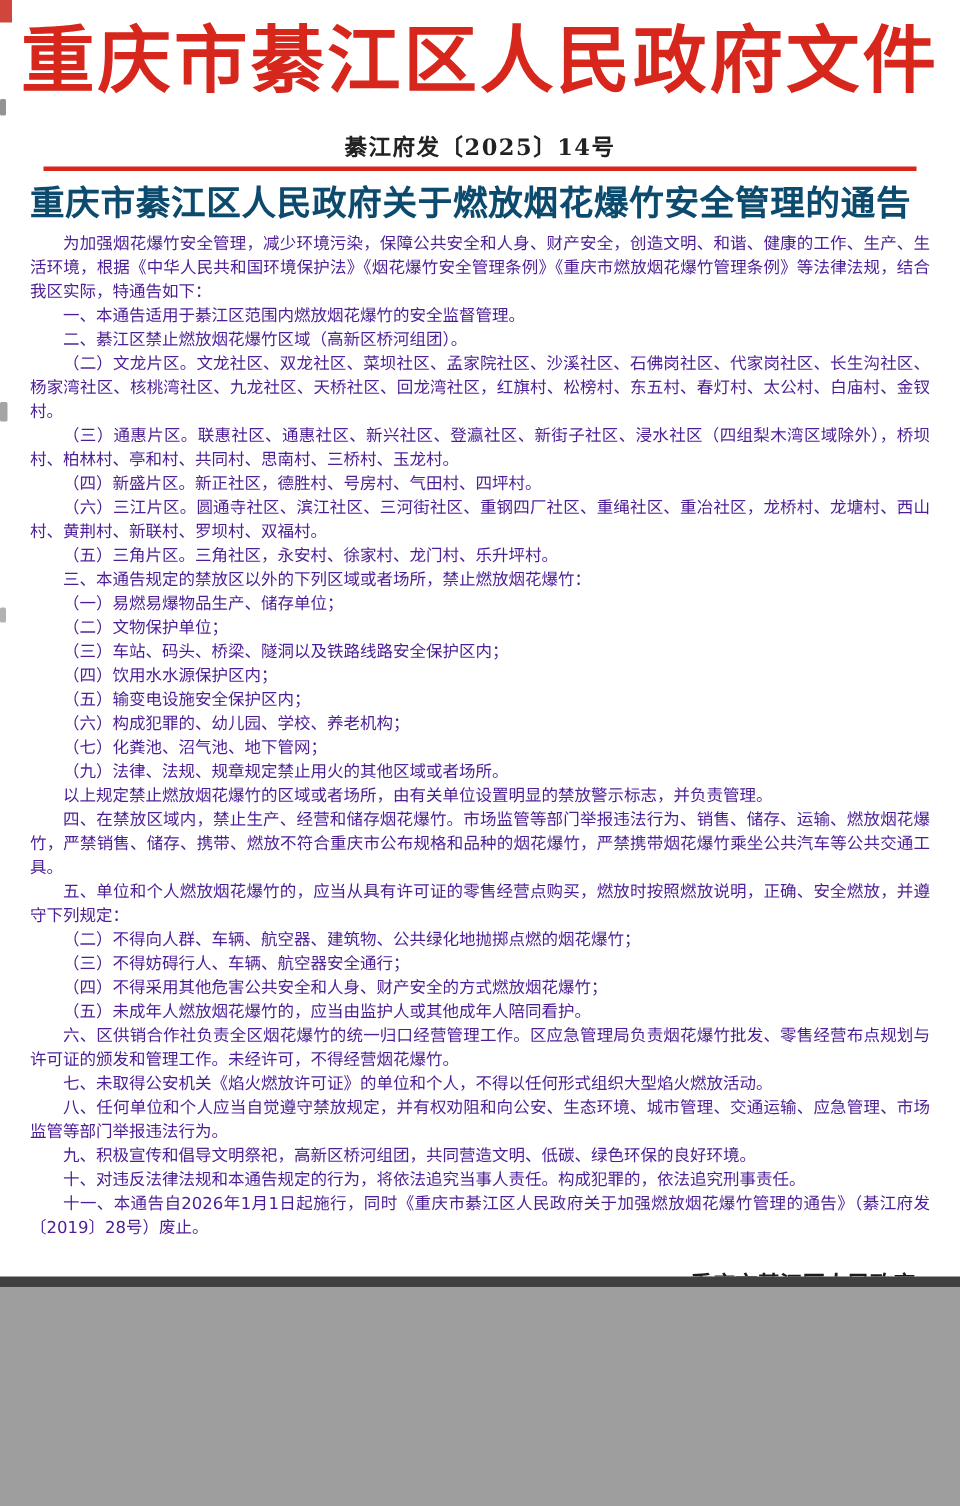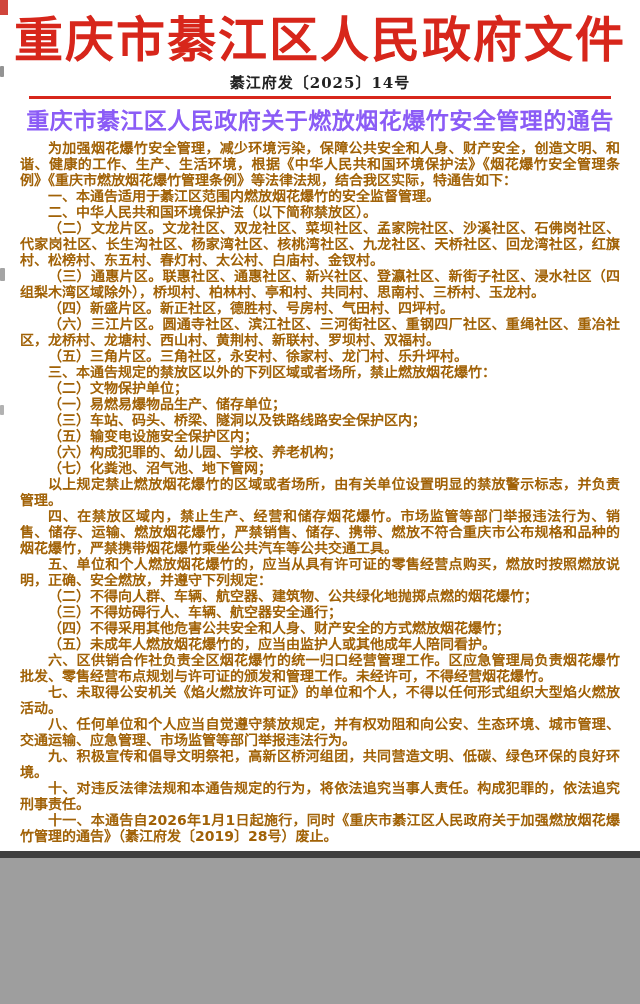--- a/index.html
+++ b/index.html
@@ -29,52 +29,52 @@
     text-align:center;
     font-family:"DejaVu Serif","Liberation Serif",serif;
     font-weight:900;
     font-size:49px;
     line-height:52px;
     letter-spacing:2px;
     color:#d7261b;
     white-space:nowrap;
   }
   .doc-number{
-    margin-top:9px;
+    margin-top:24px;
     text-align:center;
     font-family:"DejaVu Serif","Liberation Serif",serif;
     font-weight:600;
     font-size:15px;
     line-height:16px;
     letter-spacing:1px;
     color:#222222;
   }
   .red-line{
     margin:5px auto 0 auto;
     width:582px;height:3px;
     background:#d7261b;
   }
   .doc-title{
     margin:9px 20px 0 20px;
-    text-align:center;
+    text-align:left;
     font-weight:700;
     font-size:23px;
     line-height:26px;
-    color:#8b5cf6;
+    color:#0c4a6e;
     white-space:nowrap;
     letter-spacing:0.5px;
   }
   .body-text{
     margin-top:6px;
     padding:0 20px;
     text-align:justify;
-    font-size:14px;
+    font-size:11px;
     line-height:16px;
-    font-weight:700;
-    color:#a16207;
+    font-weight:400;
+    color:#4c1d95;
   }
   .body-text p{
     margin:0;
     text-indent:2em;
   }
   .signature-block{
     margin-top:20px;
     text-align:right;
     font-weight:700;
     color:#1a1a1a;
@@ -117,49 +117,51 @@
   <div class="red-line"></div>
 
   <div class="doc-title">重庆市綦江区人民政府关于燃放烟花爆竹安全管理的通告</div>
 
   <div class="body-text">
 
       <p>为加强烟花爆竹安全管理，减少环境污染，保障公共安全和人身、财产安全，创造文明、和谐、健康的工作、生产、生活环境，根据《中华人民共和国环境保护法》《烟花爆竹安全管理条例》《重庆市燃放烟花爆竹管理条例》等法律法规，结合我区实际，特通告如下：</p>
 
       <p>一、本通告适用于綦江区范围内燃放烟花爆竹的安全监督管理。</p>
 
-      <p>二、中华人民共和国环境保护法（以下简称禁放区）。</p>
+      <p>二、綦江区禁止燃放烟花爆竹区域（高新区桥河组团）。</p>
 
 
       <p>（二）文龙片区。文龙社区、双龙社区、菜坝社区、孟家院社区、沙溪社区、石佛岗社区、代家岗社区、长生沟社区、杨家湾社区、核桃湾社区、九龙社区、天桥社区、回龙湾社区，红旗村、松榜村、东五村、春灯村、太公村、白庙村、金钗村。</p>
 
       <p>（三）通惠片区。联惠社区、通惠社区、新兴社区、登瀛社区、新街子社区、浸水社区（四组梨木湾区域除外），桥坝村、柏林村、亭和村、共同村、思南村、三桥村、玉龙村。</p>
 
       <p>（四）新盛片区。新正社区，德胜村、号房村、气田村、四坪村。</p>
 
       <p>（六）三江片区。圆通寺社区、滨江社区、三河街社区、重钢四厂社区、重绳社区、重冶社区，龙桥村、龙塘村、西山村、黄荆村、新联村、罗坝村、双福村。</p>
 
       <p>（五）三角片区。三角社区，永安村、徐家村、龙门村、乐升坪村。</p>
 
       <p>三、本通告规定的禁放区以外的下列区域或者场所，禁止燃放烟花爆竹：</p>
 
+      <p>（一）易燃易爆物品生产、储存单位；</p>
+
       <p>（二）文物保护单位；</p>
 
-      <p>（一）易燃易爆物品生产、储存单位；</p>
-
       <p>（三）车站、码头、桥梁、隧洞以及铁路线路安全保护区内；</p>
 
+      <p>（四）饮用水水源保护区内；</p>
 
       <p>（五）输变电设施安全保护区内；</p>
 
       <p>（六）构成犯罪的、幼儿园、学校、养老机构；</p>
 
       <p>（七）化粪池、沼气池、地下管网；</p>
 
 
+      <p>（九）法律、法规、规章规定禁止用火的其他区域或者场所。</p>
 
       <p>以上规定禁止燃放烟花爆竹的区域或者场所，由有关单位设置明显的禁放警示标志，并负责管理。</p>
 
       <p>四、在禁放区域内，禁止生产、经营和储存烟花爆竹。市场监管等部门举报违法行为、销售、储存、运输、燃放烟花爆竹，严禁销售、储存、携带、燃放不符合重庆市公布规格和品种的烟花爆竹，严禁携带烟花爆竹乘坐公共汽车等公共交通工具。</p>
 
       <p>五、单位和个人燃放烟花爆竹的，应当从具有许可证的零售经营点购买，燃放时按照燃放说明，正确、安全燃放，并遵守下列规定：</p>
 
 
       <p>（二）不得向人群、车辆、航空器、建筑物、公共绿化地抛掷点燃的烟花爆竹；</p>
 

